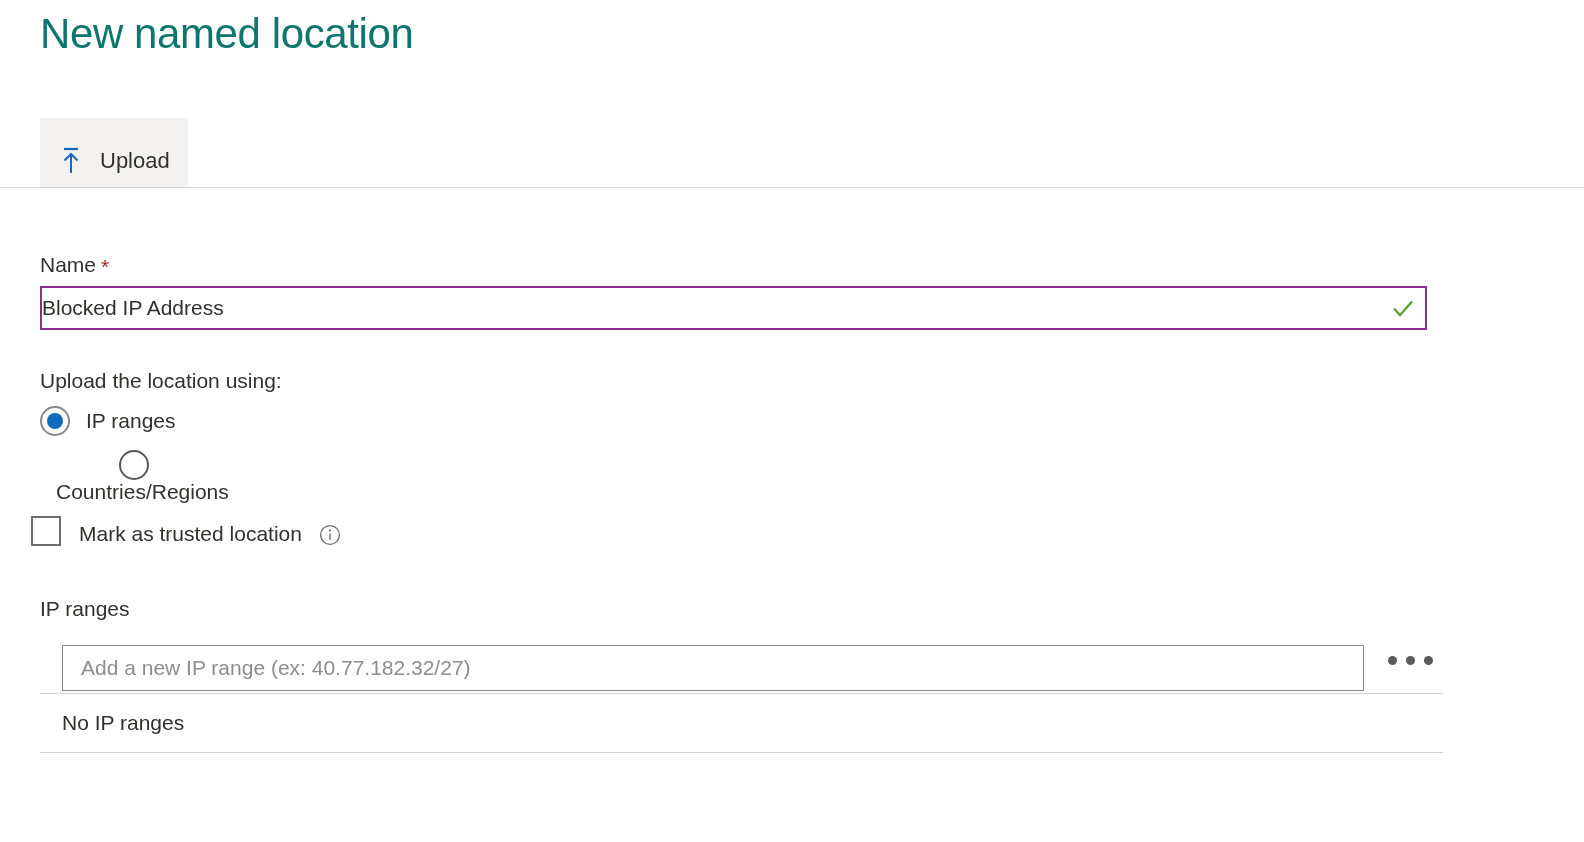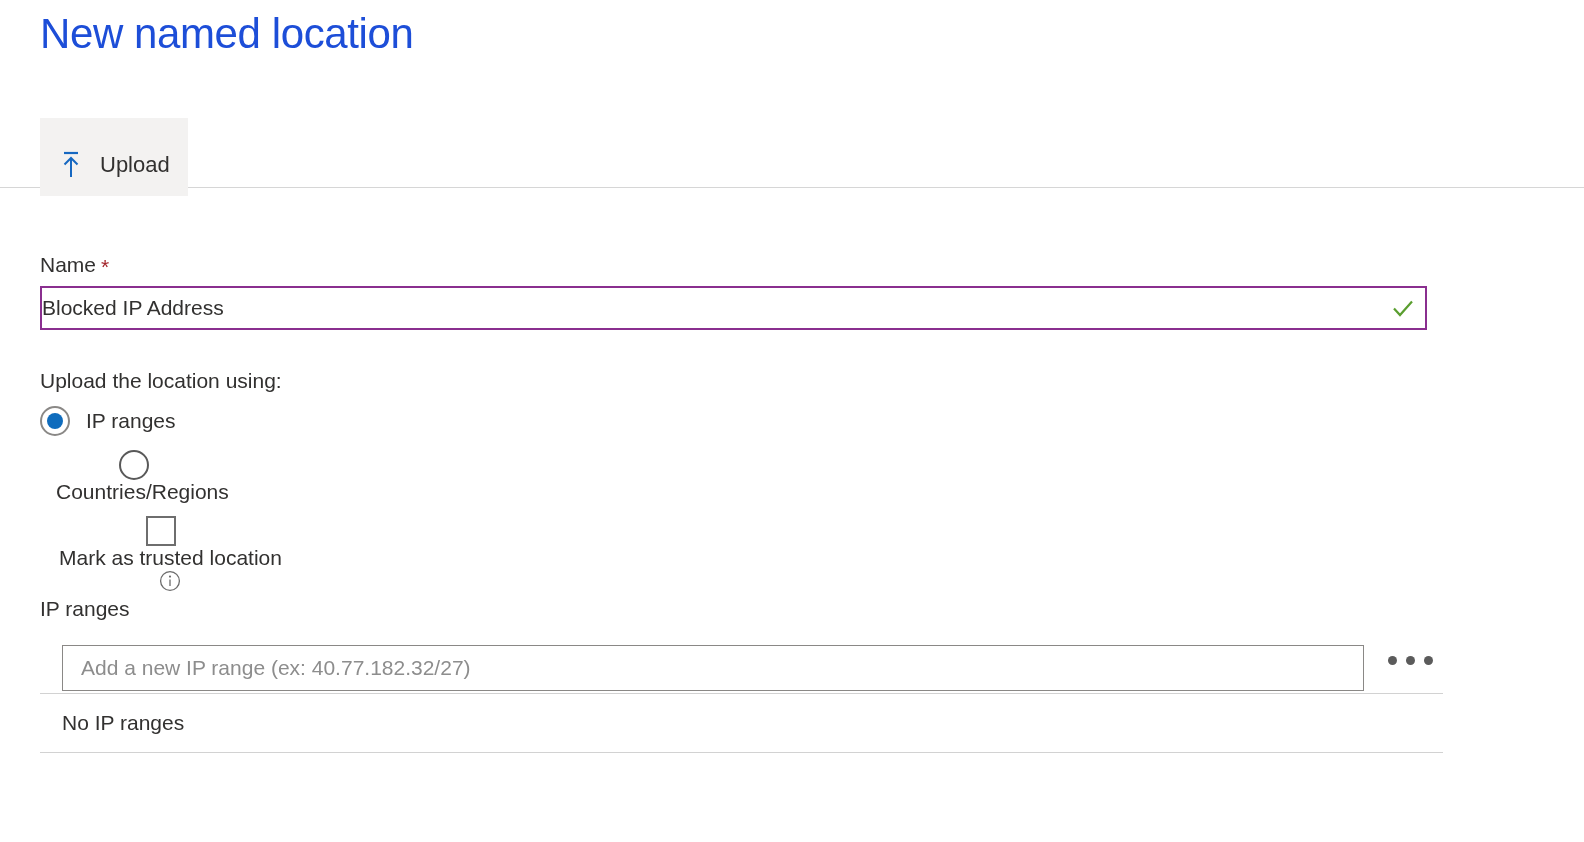--- a/index.html
+++ b/index.html
@@ -20,37 +20,37 @@
 
   
   .page-title {
     position: absolute;
     left: 40px;
     top: 8px;
     font-size: 42px;
     font-weight: 400;
     letter-spacing: -0.4px;
     line-height: 52px;
-    color: #1d4ed8;
+    color: #0f766e;
     white-space: nowrap;
   }
 
   
   .commandbar {
     position: absolute;
     left: 0;
     top: 118px;
     width: 1584px;
     height: 70px;
     border-bottom: 1px solid #d6d6d6;
   }
   .cmd-btn {
     position: absolute;
     top: 0;
-    height: 78px;
+    height: 69px;
     display: flex;
     align-items: center;
     padding: 16px 18px 0 14px;
     cursor: pointer;
     user-select: none;
     justify-content: center;
   }
   .cmd-btn.upload  { left: 40px;  background: #f3f2f1; }
   .cmd-btn.download{ left: 203px; background: transparent; }
   .cmd-icon {
@@ -156,27 +156,26 @@
   .radio-label {
     font-size: 21px;
     color: #323130;
     margin-left: 16px;
     white-space: nowrap;
   }
 
   
   .check-row {
     position: absolute;
-    left: 41px;
+    left: 31px;
     top: 328px;
     display: flex;
-    align-items: center;
+    align-items: flex-end;
     cursor: pointer;
     user-select: none;
-    flex-direction: column;
   }
   .check-box {
     width: 30px;
     height: 30px;
     border: 2px solid #6e6e6e;
     background: #ffffff;
     flex: 0 0 30px;
   }
   .check-label {
     font-size: 21px;

